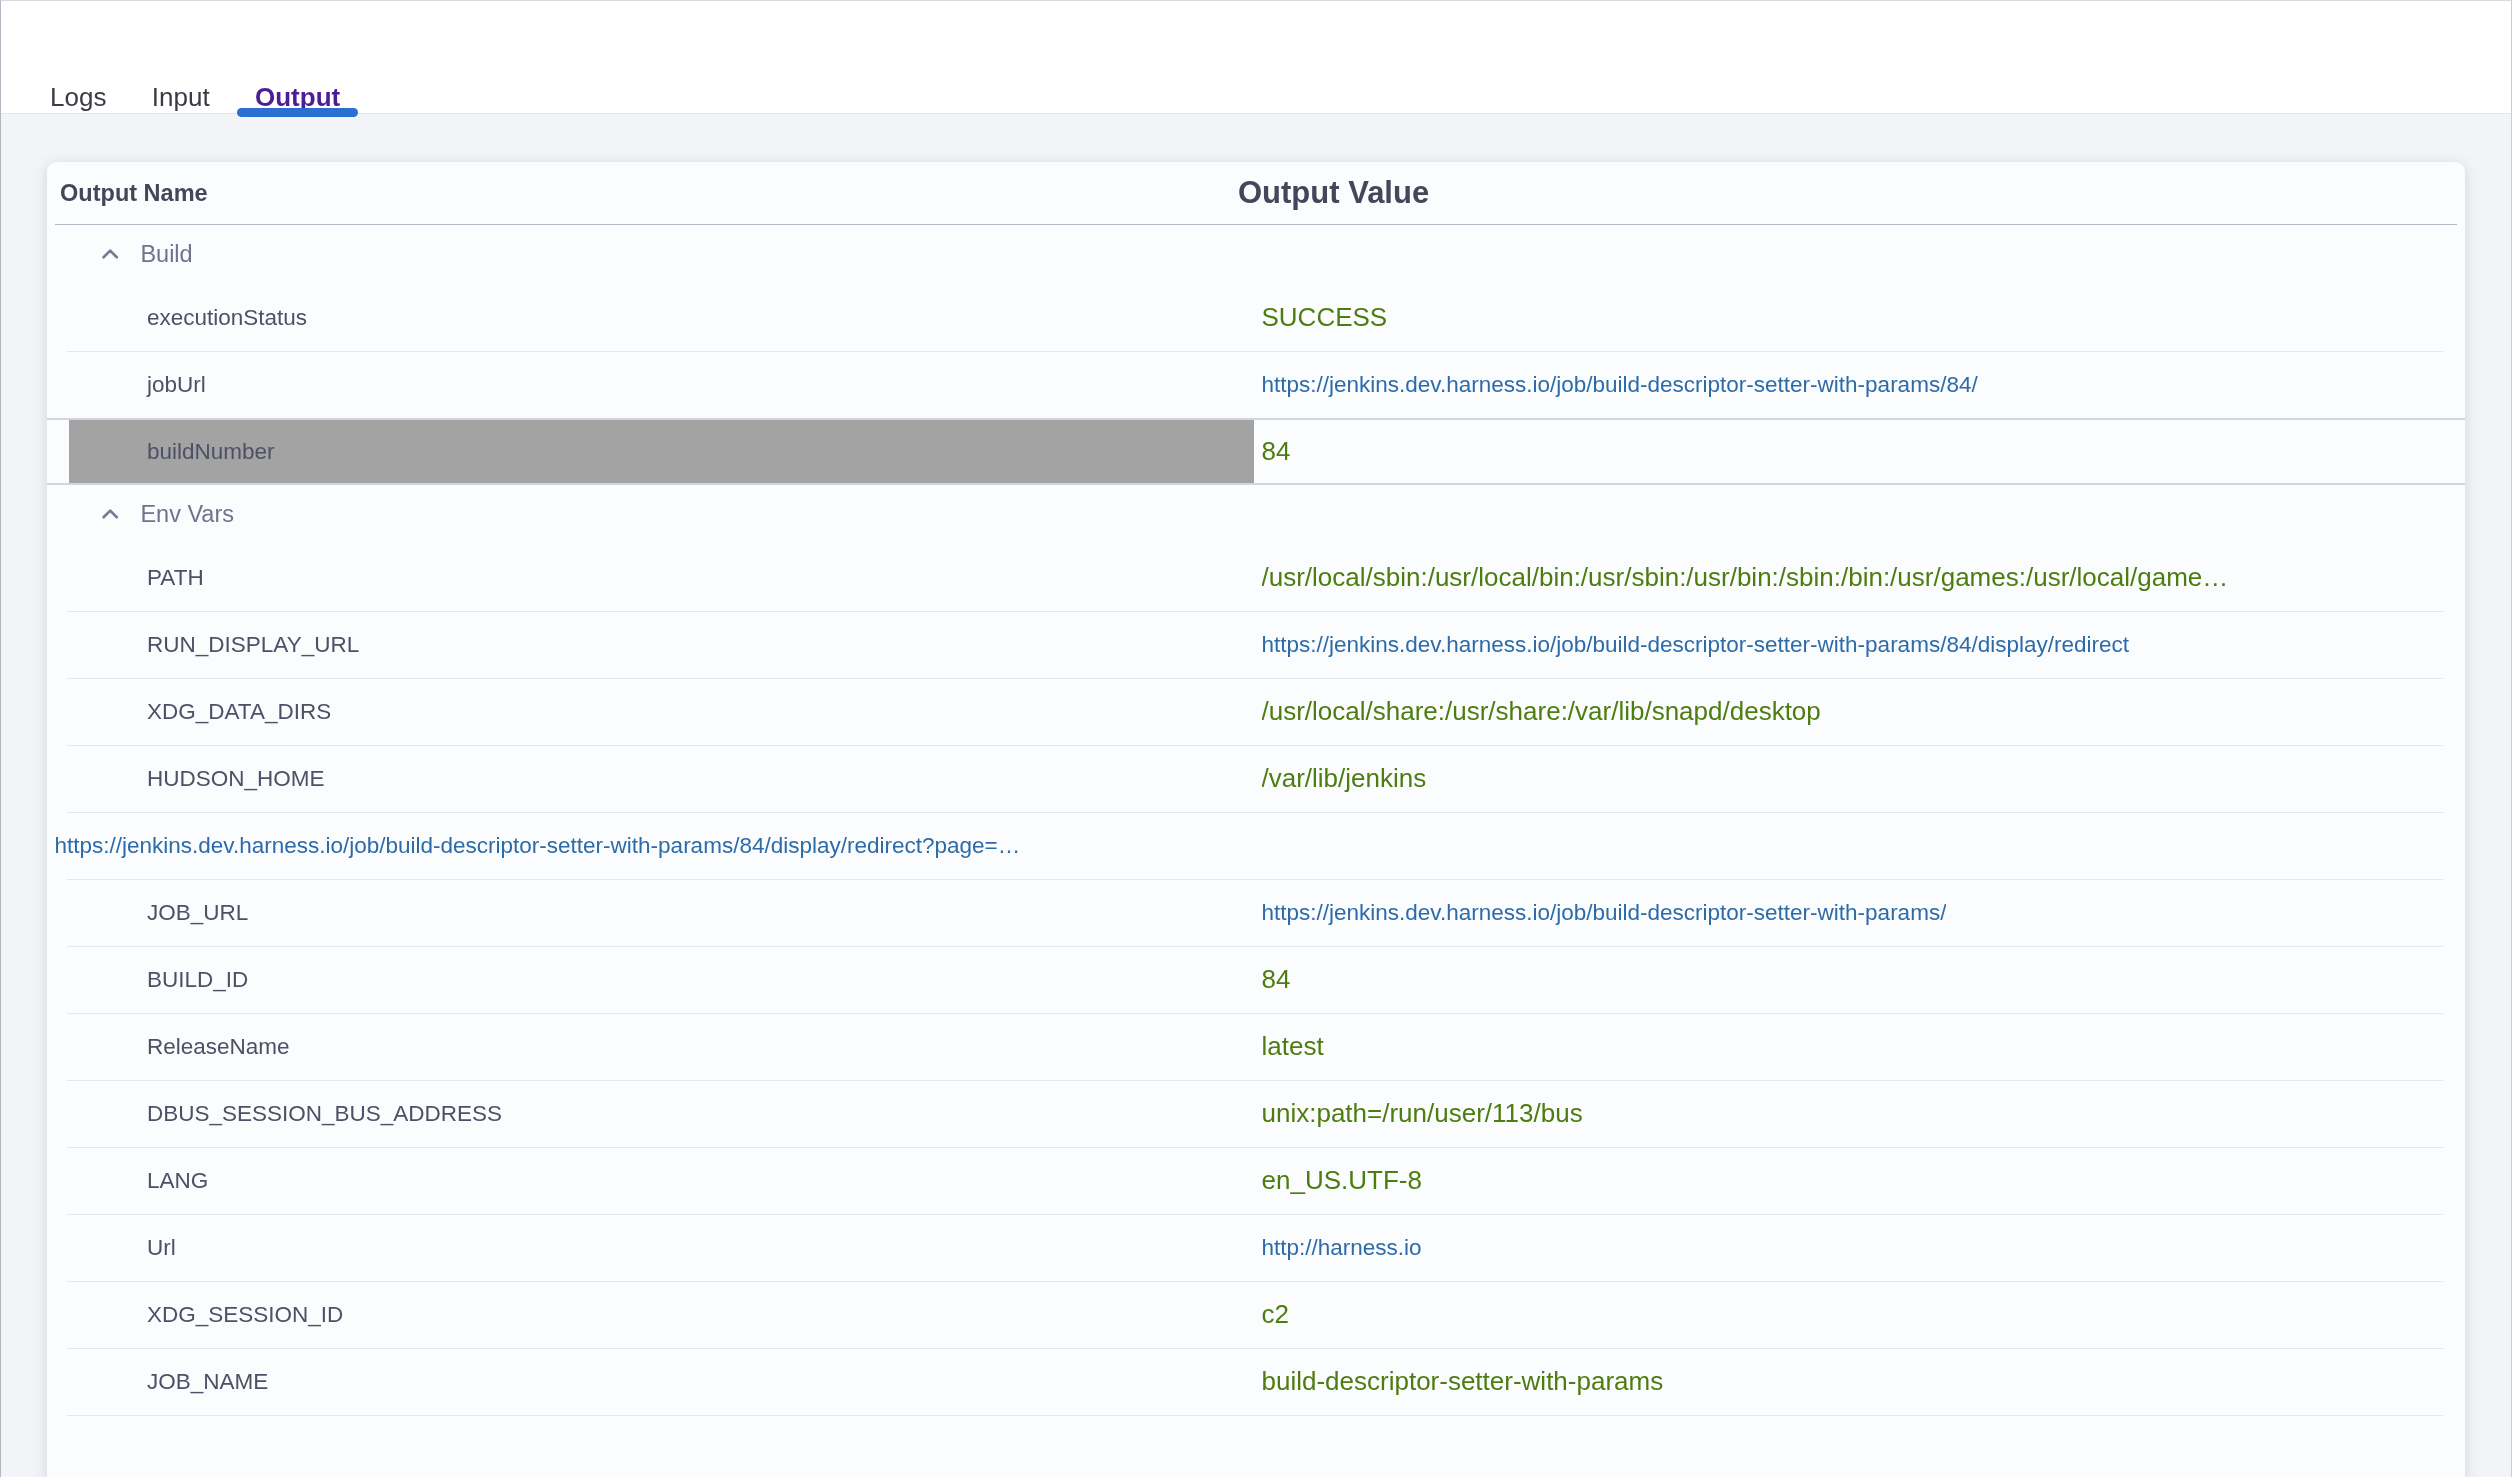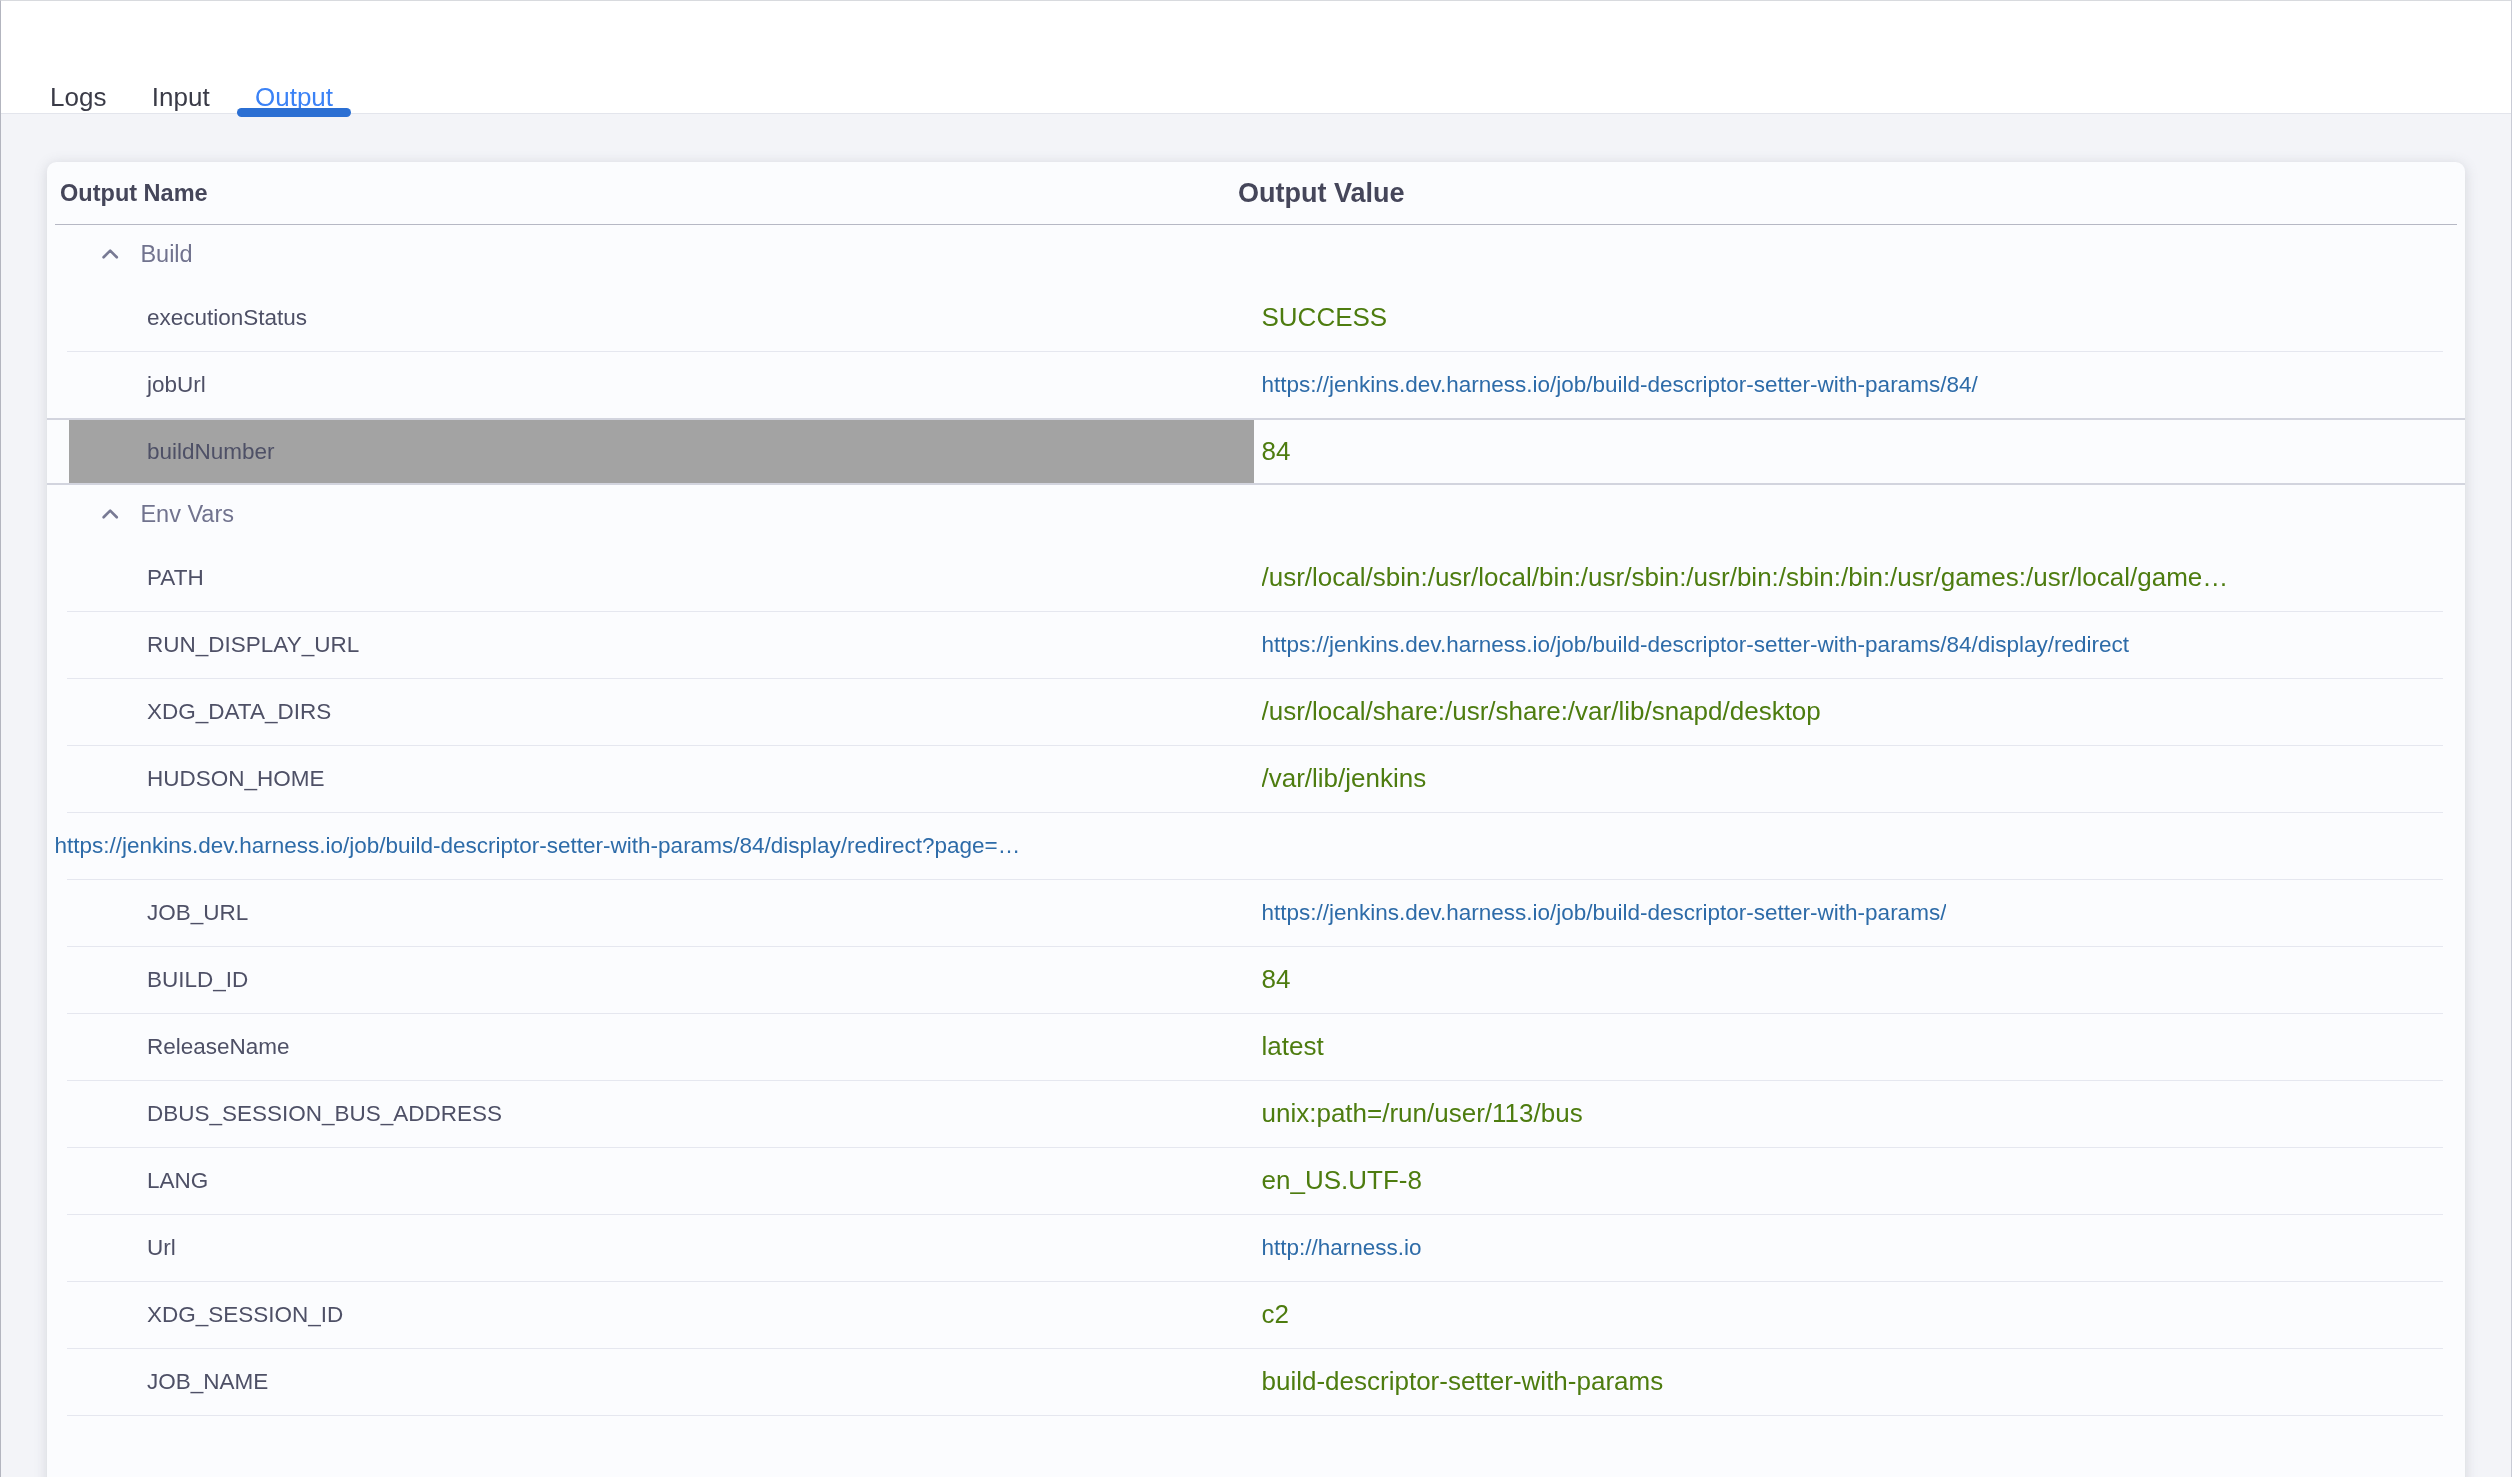--- a/index.html
+++ b/index.html
@@ -15,21 +15,21 @@
   
   .tabbar {
     height:113px; background:#ffffff; border-bottom:1.9px solid #e3e5ec;
     display:flex; align-items:stretch; padding-left:31px;
   }
   .tab {
     position:relative; display:flex; align-items:flex-end;
     padding:0 18px; margin-right:9.4px;
     font-size:26px; color:#3a3b47; cursor:pointer;
   }
-  .tab.active { font-weight:400; color:#3b82f6; }
+  .tab.active { font-weight:700; color:#4c1d95; }
   .tab-underline {
     position:absolute; left:0; right:0; bottom:-3.8px; height:8.4px;
     border-radius:4.7px; background:#2b6fd3;
   }
   
   .content { position:relative; height:1363px; }
   .card {
     position:absolute; left:46px; top:48px; width:2418px; height:1408px;
     background:#fbfcfe; border-radius:9.4px;
     box-shadow:0 2.8px 13px rgba(96,98,116,0.22);
@@ -38,21 +38,21 @@
   .thead {
     height:63px; margin:0 8.4px; display:flex; align-items:center;
     border-bottom:1.9px solid #b6b8c4;
   }
   .thead .th-name {
     width:1176px; flex:none; padding-left:4.7px;
     font-size:23.5px; font-weight:700; color:#45465a;
   }
   .thead .th-value {
     flex:1; padding-left:6.6px;
-    font-size:27px; font-weight:700; color:#45465a;
+    font-size:31px; font-weight:700; color:#45465a;
   }
   
   .row { position:relative; display:flex; align-items:stretch; }
   .row.group { height:59px; }
   .row.data  { height:67px;justify-content:center; }
   .cell-name {
     width:1185px; flex:none; display:flex; align-items:center; height:100%;margin-left:22px;
   }
   .row.group .cell-name { padding-left:29px; }
   .row.data  .cell-name { padding-left:78px; }

